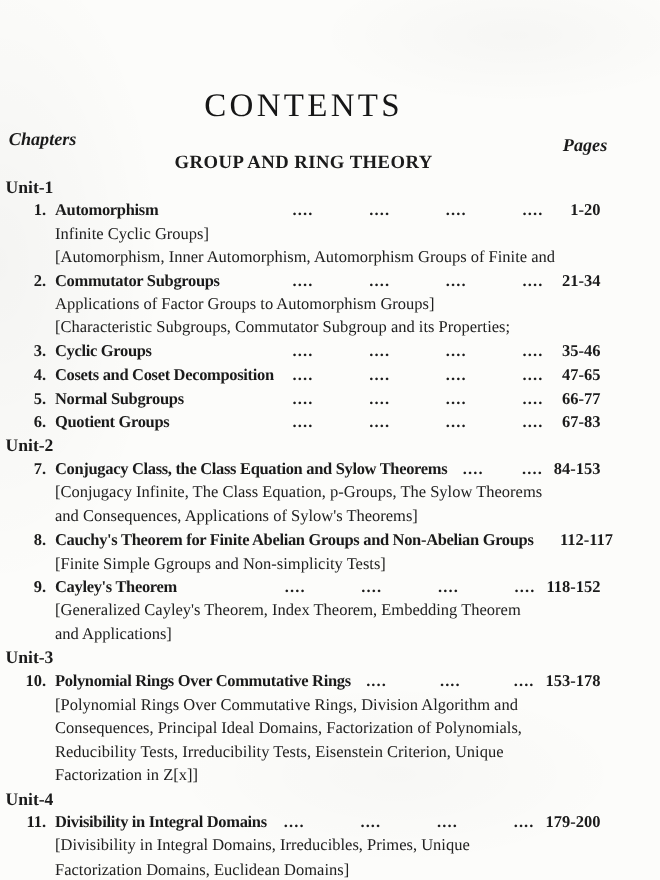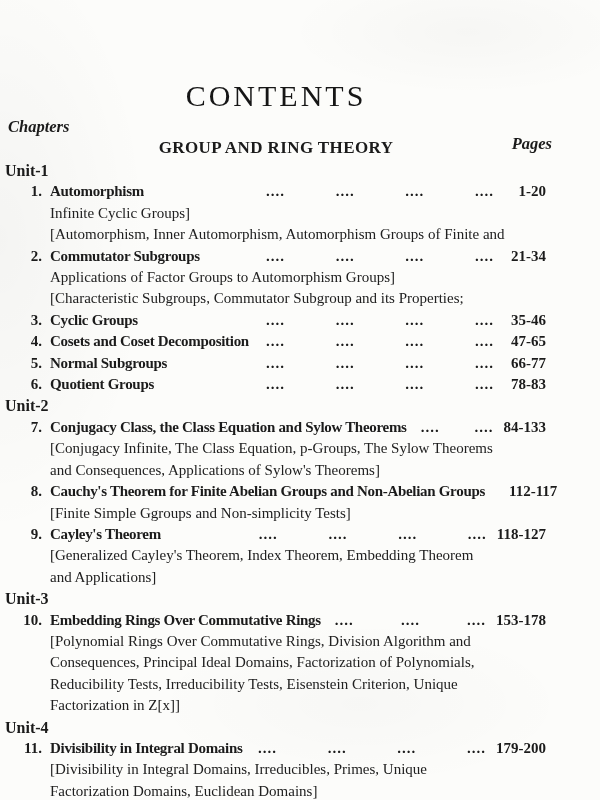--- a/index.html
+++ b/index.html
@@ -30,21 +30,21 @@
     letter-spacing: 3px;
     line-height: 36px;
     color: #161616;
   }
   .head { position: relative; }
   .chapters-h {
     position: absolute; left: 2px; top: 3px;
     font-weight: 700; font-style: italic; font-size: 16.5px;
   }
   .pages-h {
-    position: absolute; right: -6px; top: 20px;
+    position: absolute; right: -6px; top: 8px;
     font-weight: 700; font-style: italic; font-size: 16.5px;
   }
   .sect {
     padding-top: 23px;
     text-align: center;
     font-weight: 700;
     font-size: 17px;
     letter-spacing: 0.4px;
     line-height: 21px;
   }
@@ -200,39 +200,39 @@
   <div class="chapter">
     <div class="row">
       <span class="num">6.</span>
       <span class="title">Quotient Groups</span>
       <span class="dots">
                 <span class="dotgrp">....</span>
                 <span class="dotgrp">....</span>
                 <span class="dotgrp">....</span>
                 <span class="dotgrp">....</span>
               </span>
-      <span class="pages">78-83</span>
+      <span class="pages">67-83</span>
     </div>
 
   </div>
 </div>
   </div>
 
   <div class="unit">
     <div class="unit-label">Unit-2</div>
     <div class="chapters">
   <div class="chapter">
     <div class="row">
       <span class="num">7.</span>
       <span class="title">Conjugacy Class, the Class Equation and Sylow Theorems</span>
       <span class="dots">
                 <span class="dotgrp">....</span>
                 <span class="dotgrp">....</span>
               </span>
-      <span class="pages">84-133</span>
+      <span class="pages">84-153</span>
     </div>
     <div class="desc">
               <div class="desc-line">[Conjugacy Infinite, The Class Equation, p-Groups, The Sylow Theorems</div>
               <div class="desc-line">and Consequences, Applications of Sylow's Theorems]</div>
             </div>
   </div>
 
   <div class="chapter">
     <div class="row">
       <span class="num">8.</span>
@@ -248,37 +248,37 @@
   <div class="chapter">
     <div class="row">
       <span class="num">9.</span>
       <span class="title">Cayley's Theorem</span>
       <span class="dots">
                 <span class="dotgrp">....</span>
                 <span class="dotgrp">....</span>
                 <span class="dotgrp">....</span>
                 <span class="dotgrp">....</span>
               </span>
-      <span class="pages">118-127</span>
+      <span class="pages">118-152</span>
     </div>
     <div class="desc">
               <div class="desc-line">[Generalized Cayley's Theorem, Index Theorem, Embedding Theorem</div>
               <div class="desc-line">and Applications]</div>
             </div>
   </div>
 </div>
   </div>
 
   <div class="unit">
     <div class="unit-label">Unit-3</div>
     <div class="chapters">
   <div class="chapter">
     <div class="row">
       <span class="num">10.</span>
-      <span class="title">Embedding Rings Over Commutative Rings</span>
+      <span class="title">Polynomial Rings Over Commutative Rings</span>
       <span class="dots">
                 <span class="dotgrp">....</span>
                 <span class="dotgrp">....</span>
                 <span class="dotgrp">....</span>
               </span>
       <span class="pages">153-178</span>
     </div>
     <div class="desc">
               <div class="desc-line">[Polynomial Rings Over Commutative Rings, Division Algorithm and</div>
               <div class="desc-line">Consequences, Principal Ideal Domains, Factorization of Polynomials,</div>

